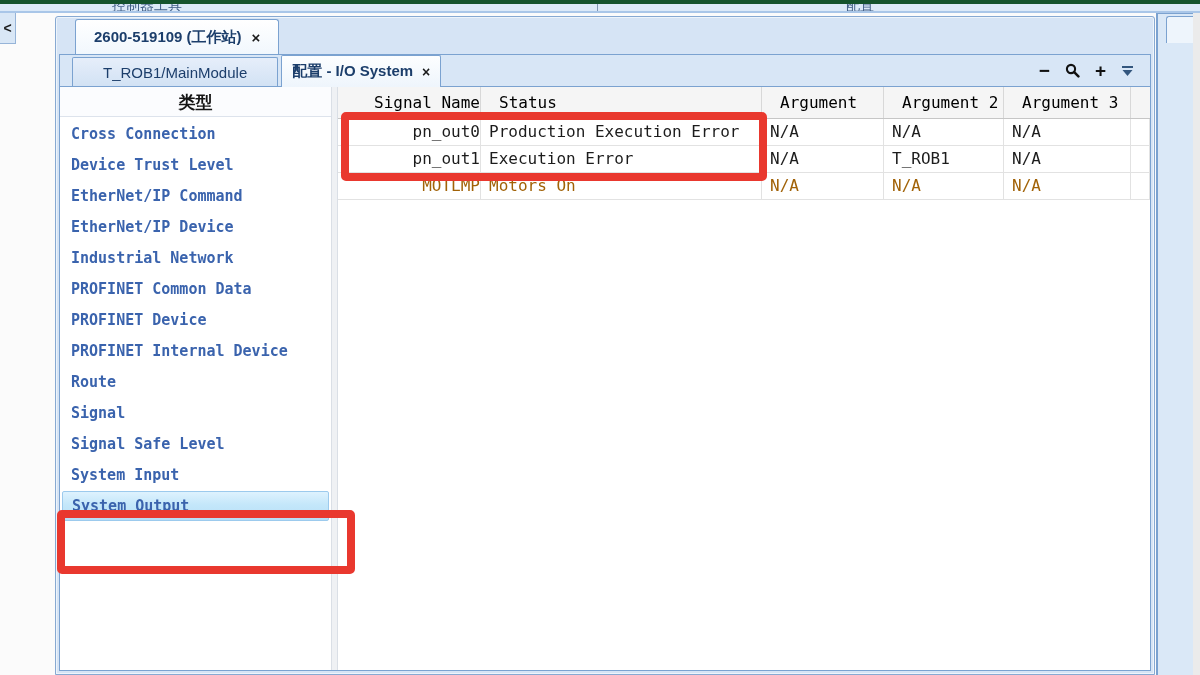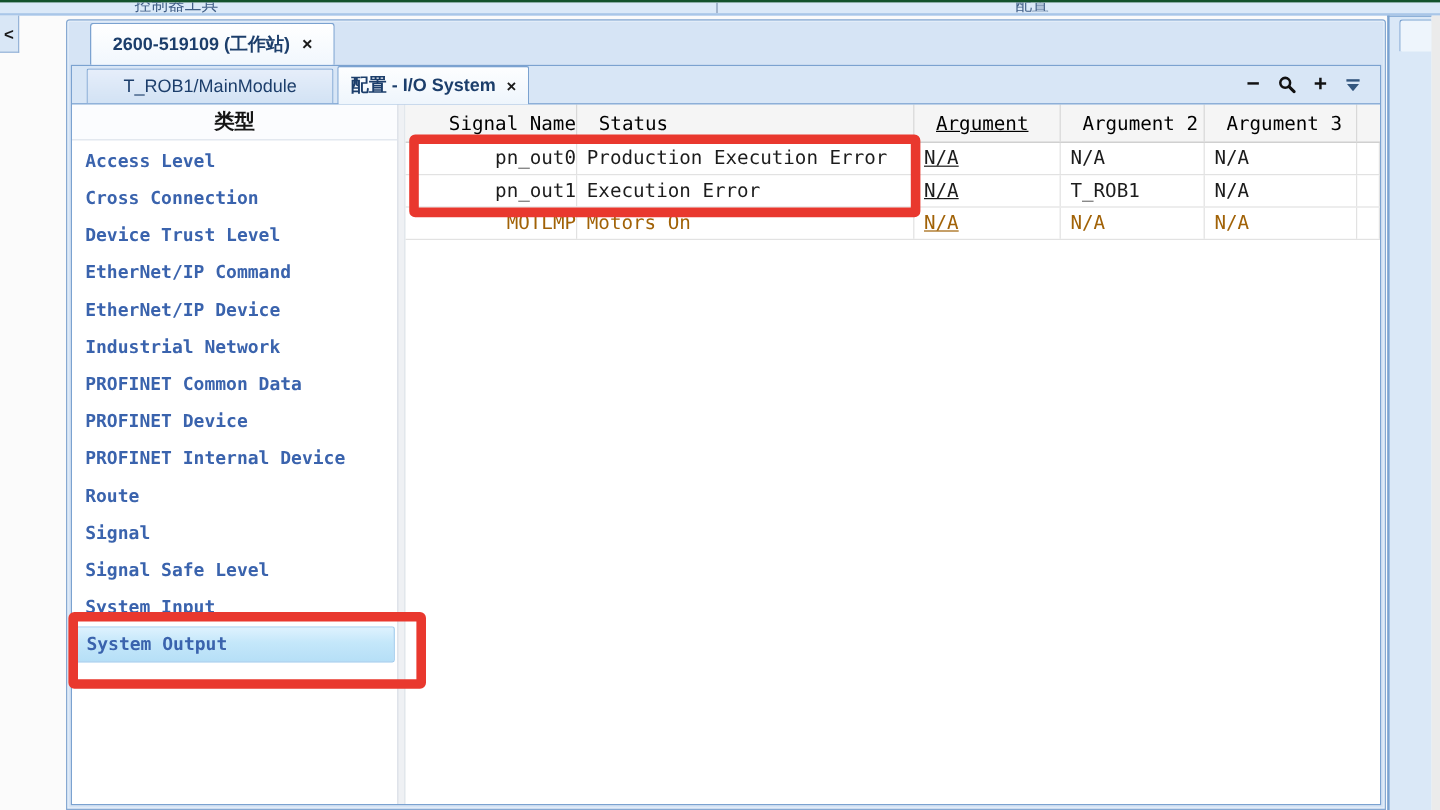--- a/index.html
+++ b/index.html
@@ -2,21 +2,21 @@
 <html><head>
 <meta charset="utf-8">
 <style>
   * { box-sizing: border-box; margin: 0; padding: 0; }
   html,body { width:1200px; height:675px; overflow:hidden; background:#fbfbfb;
               font-family:"Liberation Sans", sans-serif; }
   .stage { position:relative; width:1200px; height:675px; }
 
   
   .top-strip { position:absolute; left:0; top:0; width:1200px; height:13px;
-               background:#dbe9f8; border-top:2px solid #14532d;
+               background:#dbe9f8; border-top:4px solid #14532d;
                border-bottom:2px solid #a9c6e8; overflow:hidden; }
   .ribbon-label { position:absolute; top:-7px; font-size:14px; color:#3f5d85; white-space:nowrap; }
   .ribbon-label.left { left:112px; }
   .ribbon-label.right { left:846px; }
   .strip-divider { position:absolute; left:597px; top:0; width:1px; height:9px; background:#8096b3; }
 
   
   .rail { position:absolute; left:0; top:13px; width:16px; height:31px; background:#d9e7f6;
           border-right:1px solid #96b4d8; border-bottom:1px solid #96b4d8;
           display:flex; align-items:center; justify-content:center;
@@ -76,21 +76,21 @@
   .th { padding-left:18px; line-height:31px; font-family:"DejaVu Sans Mono", monospace;
         font-size:16px; color:#000; border-right:1px solid #d8d8d8; white-space:nowrap;
         overflow:hidden; cursor:pointer; }
   .filler { flex:1; border-right:none; }
   .trow { display:flex; height:27px; flex:0 0 27px; border-bottom:1px solid #e2e2e2; cursor:pointer; }
   .td { padding-left:8px; line-height:26px; font-family:"DejaVu Sans Mono", monospace;
         font-size:16px; color:#1c1c1c; border-right:1px solid #e2e2e2; white-space:nowrap; overflow:hidden; }
   .trow.disabled .td { color:#a16207; }
   .c0 { width:143px; flex:0 0 143px;text-align:right; }
   .c1 { width:281px; flex:0 0 281px; }
-  .c2 { width:122px; flex:0 0 122px;text-decoration:underline; }
+  .c2 { width:122px; flex:0 0 122px; }
   .c3 { width:120px; flex:0 0 120px; }
   .c4 { width:127px; flex:0 0 127px; }
 
   
   .side-sliver { position:absolute; left:1156px; top:13px; width:37px; height:662px;
                  background:#dae8f7; border-left:2px solid #7ba2d0; border-top:1px solid #7ba2d0; }
   .sliver-tab { position:absolute; left:8px; top:2px; right:0; height:27px;
                 background:#eef5fc; border-left:1px solid #7ba2d0; border-top:1px solid #7ba2d0;
                 border-top-left-radius:3px; cursor:pointer; }
   .right-gray { position:absolute; left:1193px; top:13px; width:7px; height:662px; background:#ebebeb; }
@@ -152,21 +152,20 @@
             </svg>
           </span>
         </div>
       </div>
 
       <div class="content">
 
         <div class="type-panel">
           <div class="type-header">类型</div>
           <div class="type-list">
-            <div class="type-item">Access Level</div>
             <div class="type-item">Cross Connection</div>
             <div class="type-item">Device Trust Level</div>
             <div class="type-item">EtherNet/IP Command</div>
             <div class="type-item">EtherNet/IP Device</div>
             <div class="type-item">Industrial Network</div>
             <div class="type-item">PROFINET Common Data</div>
             <div class="type-item">PROFINET Device</div>
             <div class="type-item">PROFINET Internal Device</div>
             <div class="type-item">Route</div>
             <div class="type-item">Signal</div>

